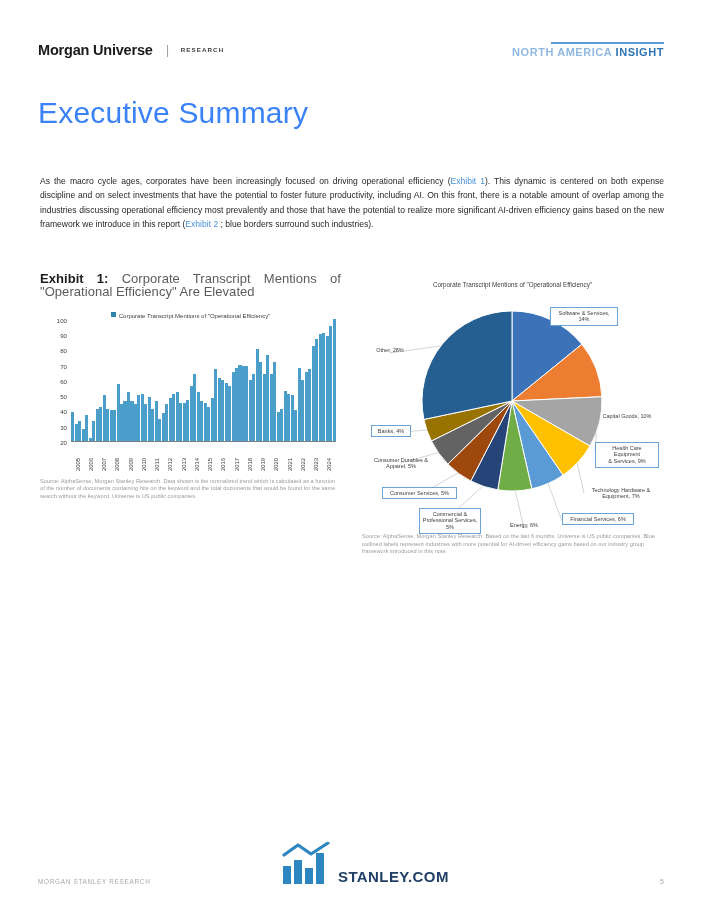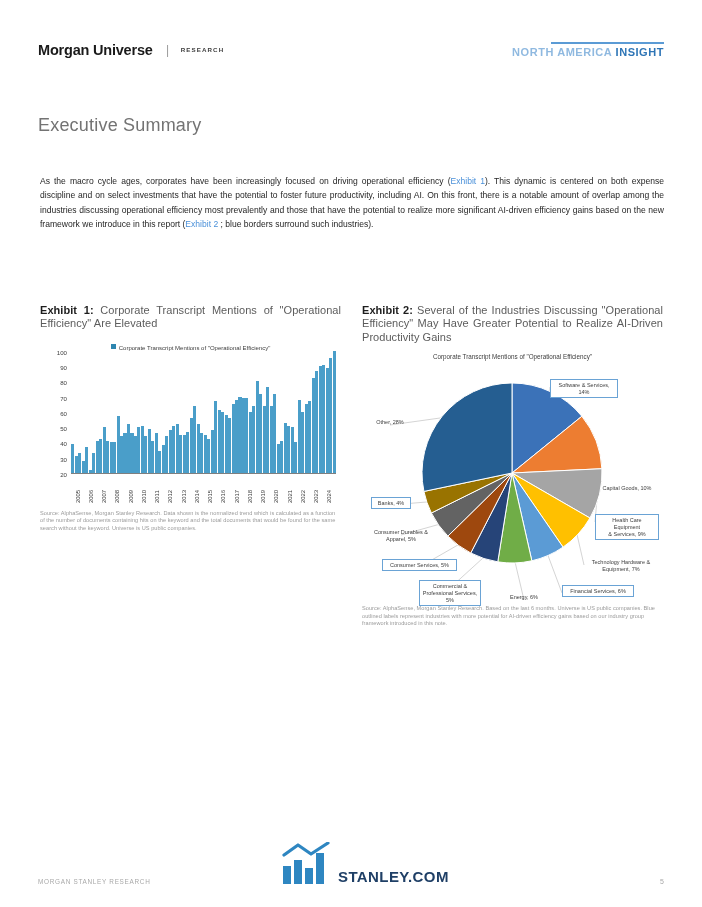--- a/index.html
+++ b/index.html
@@ -33,41 +33,41 @@
     font-size:6.2px; font-weight:700; letter-spacing:1.1px; color:#3d3d3d;
   }
   .badge { position:absolute; right:0; top:2px; text-align:right; }
   .badge-rule { height:2px; background:#5b9bd5; width:113px; margin-left:auto; }
   .badge-txt { margin-top:2px; font-size:11px; letter-spacing:0.55px; color:#8fb9e0; font-weight:700; }
   .badge-txt b { color:#2e75b6; font-weight:700; }
 
   
   .title {
     position:absolute; left:38px; top:96px;
-    font-size:18px; font-weight:300; color:#737373;
-    letter-spacing:0.2px; line-height:1.1;margin-top:20px;
+    font-size:30px; font-weight:300; color:#3b82f6;
+    letter-spacing:0.2px; line-height:1.1;
   }
 
   
   .intro {
     position:absolute; left:40px; top:174px; width:624px;
     font-size:8.55px; line-height:14.4px; color:#262626;
     text-align:justify;
   }
   .intro b { font-weight:400; }
   .xref { color:#4a90d9; }
 
   
   .col { position:absolute; top:272px; width:301px; }
   .col-left { left:40px; }
   .col-right { left:362px; }
 
   .ex-title {
-    font-size:11px; line-height:13.4px; color:#5c5c5c;
-    text-align:justify; letter-spacing:0.05px;margin-top:32px;
+    font-size:13px; line-height:13.4px; color:#5c5c5c;
+    text-align:justify; letter-spacing:0.05px;
   }
   .ex-title b { color:#1d1d1d; font-weight:700; }
 
   .ex-body { position:relative; margin-top:7px; }
 
   .src {
     font-size:5.6px; line-height:7.6px; color:#9b9b9b;
     letter-spacing:0.04px; text-align:left;
   }
 
@@ -276,21 +276,20 @@
             <div class="xlab" style="left: 234.79px;">2022</div>
             <div class="xlab" style="left: 248.04px;">2023</div>
             <div class="xlab" style="left: 261.29px;">2024</div>
           </div>
       </div>
       <div class="src" style="margin-top:4px">Source: AlphaSense, Morgan Stanley Research. Data shown is the normalized trend which is calculated as a function of the number of documents containing hits on the keyword and the total documents that would be found for the same search without the keyword. Universe is US public companies.</div>
     </div>
   </div>
 
   <div class="col col-right">
-    <div class="ex-title"><b>Exhibit 2:</b><span> Several of the Industries Discussing "Operational Efficiency" May Have Greater Potential to Realize AI-Driven Productivity Gains</span></div>
 
     <div class="ex-body">
       <div class="pie-wrap">
         <div class="pie-title">Corporate Transcript Mentions of "Operational Efficiency"</div>
         <svg class="pie-svg" id="pie-svg" width="301" height="240" viewBox="0 0 301 240">
             <line x1="81.7" y1="56.5" x2="28" y2="64" stroke="#b7b7b7" stroke-width="0.6"></line>
             <line x1="66.8" y1="140.8" x2="29" y2="144" stroke="#b7b7b7" stroke-width="0.6"></line>
             <line x1="78.3" y1="163.0" x2="39" y2="174" stroke="#b7b7b7" stroke-width="0.6"></line>
             <line x1="97.8" y1="182.9" x2="57.5" y2="206" stroke="#b7b7b7" stroke-width="0.6"></line>
             <line x1="122.5" y1="195.6" x2="88" y2="227" stroke="#b7b7b7" stroke-width="0.6"></line>

